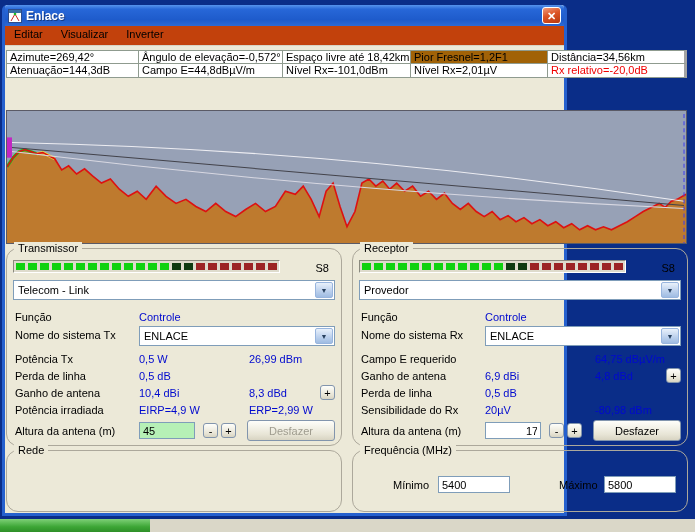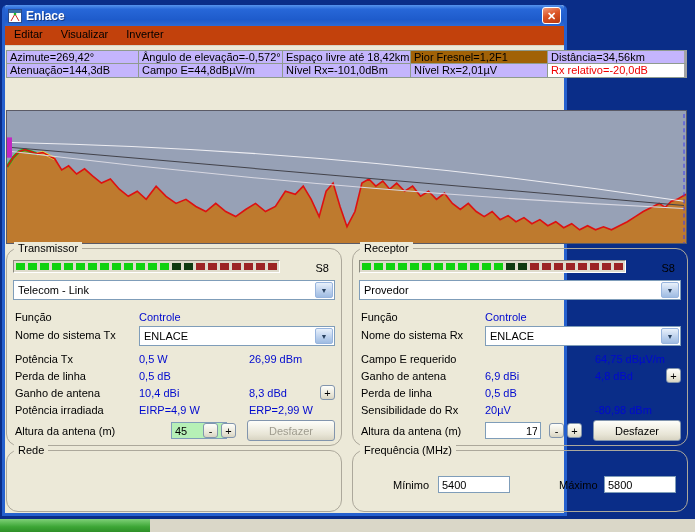--- a/index.html
+++ b/index.html
@@ -17,21 +17,21 @@
              font-size:11px;font-weight:bold;line-height:14px;text-align:center;padding:0;cursor:pointer}
   .app-icon{width:14px;height:14px;display:inline-block}
   
   .menubar{position:absolute;left:0;right:0;top:21px;height:19px;background:#c2410c;
            border-bottom:1px solid #D8D4C4;display:flex;align-items:flex-start}
   .menu-item{padding:2px 9px;cursor:default}
   
   .status{position:absolute;left:1px;top:45px;width:681px}
   .srow{display:flex;height:14px}
   .scell{box-sizing:border-box;height:14px;border:1px solid #8F9B8F;border-right:none;
-         padding:0 3px;line-height:12px;overflow:hidden;white-space:nowrap;background:#c4b5fd}
+         padding:0 3px;line-height:12px;overflow:hidden;white-space:nowrap;background:#ffffff}
   .scell:last-child{border-right:3px solid #a3a3a3}
   .srow.second .scell{border-top:none}
   .scell.yellow{background:#a16207}
   .scell.alert{background:#FFFFFF;color:#F00000}
   .cw0{width:132px}.cw1{width:144px}.cw2{width:128px}.cw3{width:137px}.cw4{width:140px}
   
   .chart{position:absolute;left:1px;top:105px;width:681px;height:134px;box-sizing:border-box;
          border:1px solid #5A5A66;background:#97A1B6}
   .chart svg{display:block;width:100%;height:100%}
   
@@ -198,21 +198,21 @@
 
       <div class="grow" style="top:155px">
         <span class="lbl">Potência irradiada</span>
         <span class="val c1">EIRP=4,9 W</span>
         <span class="val c2">ERP=2,99 W</span>
       </div>
 
       <div class="grow" style="top:176px">
         <span class="lbl">Altura da antena (m)</span>
       </div>
-      <input class="tb-input green" style="left: 132px; top: 173px; width: 56px; margin-left: 32px;" value="45">
+      <input class="tb-input green" style="left: 132px; top: 173px; width: 56px;" value="45">
       <button class="btn small" style="left:196px;top:174px">-</button>
       <button class="btn small" style="left:214px;top:174px">+</button>
       <button class="btn wide disabled" style="left:240px;top:171px">Desfazer</button>
     </div>
 
     <div class="group" style="left:347px;top:243px;width:336px;height:198px">
       <span class="group-title">Receptor</span>
       <div class="meter" id="rx-meter">
           <span class="seg g"></span>
           <span class="seg g"></span>

